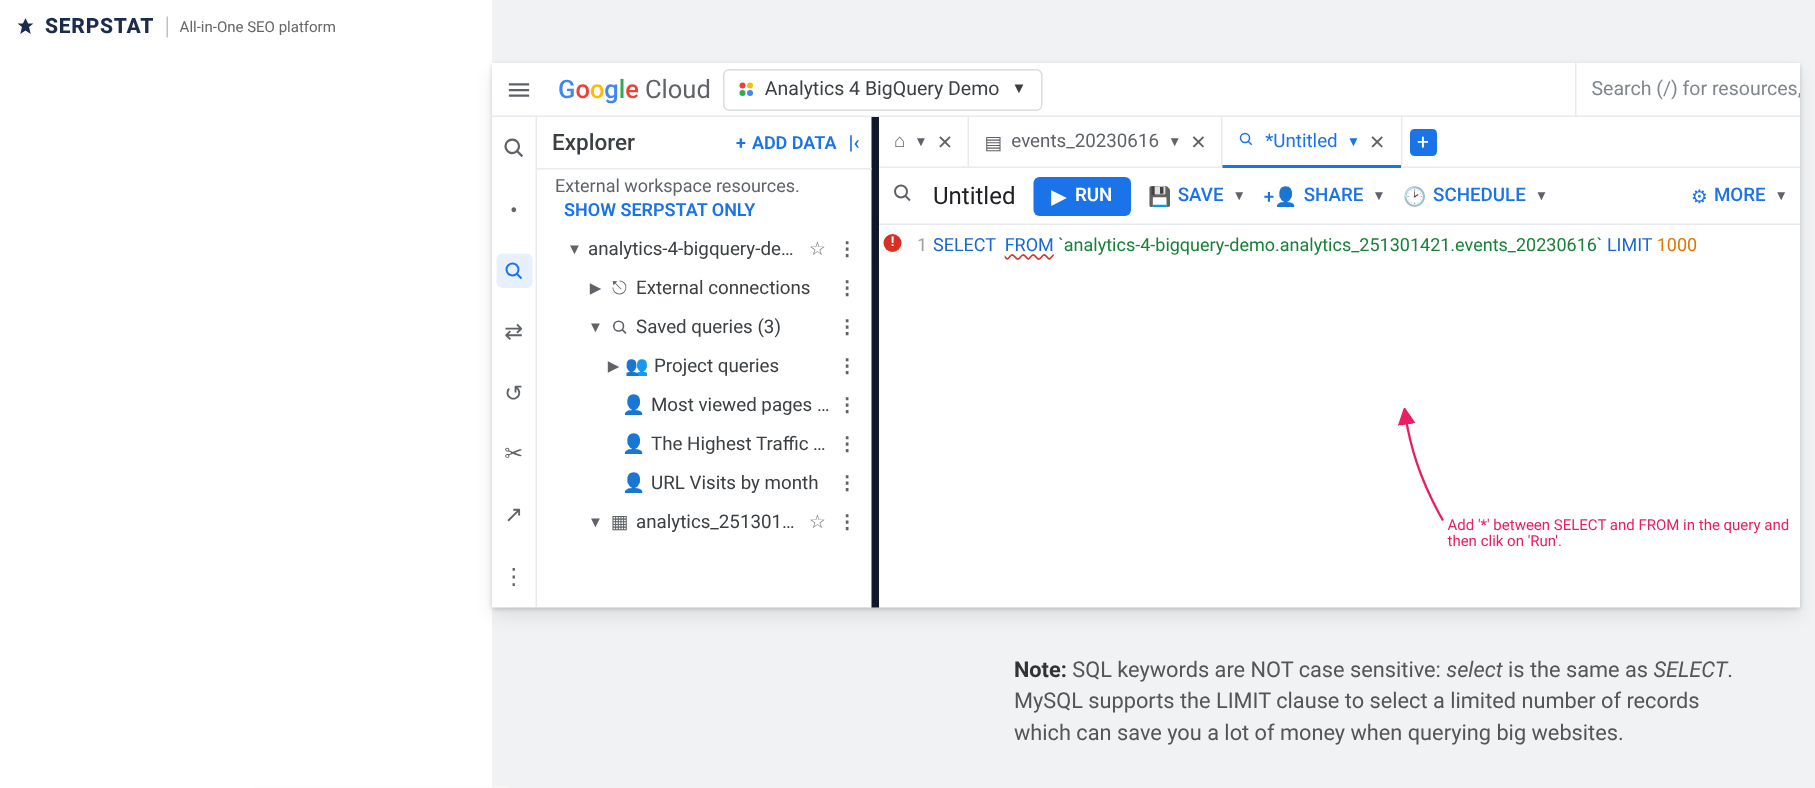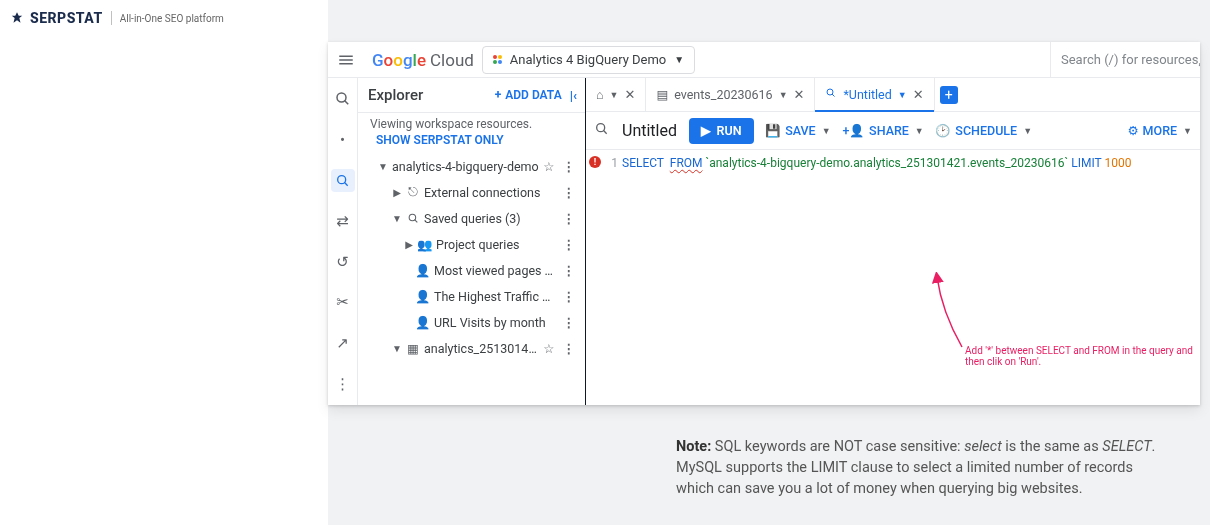--- a/index.html
+++ b/index.html
@@ -32,21 +32,21 @@
   .project-picker .dots span:nth-child(2){ width:4px;height:4px;background:#FBBC05;border-radius:50%; }
   .project-picker .dots span:nth-child(3){ width:4px;height:4px;background:#34A853;border-radius:50%; }
   .project-picker .dots span:nth-child(4){ width:4px;height:4px;background:#4285F4;border-radius:50%; }
   .searchbox { margin-left: auto; height: 36px; display: flex; align-items: center; border-left: 1px solid #e8eaed; padding: 0 10px; color: #80868b; font-size: 13px; width: 150px; overflow: hidden; white-space: nowrap; }
 
   .content { display: flex; height: calc(100% - 36px); }
   .rail { width: 30px; border-right: 1px solid #e8eaed; display: flex; flex-direction: column; align-items: center; padding-top: 10px; gap: 18px; color: #5f6368; }
   .rail .item { width: 24px; height: 24px; display: flex; align-items: center; justify-content: center; cursor: pointer; font-size: 15px;}
   .rail .active { color: #1a73e8; background: #e8f0fe; border-radius: 4px; }
 
-  .explorer { width: 228px; border-right: 1px solid #0f172a; display: flex; flex-direction: column; font-size: 13px; color: #3c4043; }
+  .explorer { width: 228px; border-right: 5px solid #0f172a; display: flex; flex-direction: column; font-size: 13px; color: #3c4043; }
   .explorer-head { display: flex; align-items: center; padding: 8px 8px 8px 10px; border-bottom: 1px solid #e8eaed; }
   .explorer-title { font-size: 15px; font-weight: 500; }
   .add-data { margin-left: auto; color: #1a73e8; font-size: 12px; font-weight: 600; display: flex; align-items: center; gap: 4px; cursor: pointer; }
   .collapse-btn { margin-left: 8px; color: #1a73e8; cursor: pointer; font-weight: 700; }
 
   .search-wrap { padding: 8px 10px 4px 10px; }
   .search-field { position: relative; border: 1px solid #dadce0; border-radius: 4px; height: 30px; display: flex; align-items: center; padding: 0 28px 0 28px; }
   .search-field .sicon { position: absolute; left: 6px; color: #5f6368; }
   .search-field .qicon { position: absolute; right: 6px; width: 16px; height: 16px; border-radius: 50%; background: #3c4043; color: #fff; font-size: 11px; display: flex; align-items: center; justify-content: center; cursor: pointer; }
   .search-field input { border: 0; outline: 0; width: 100%; font-size: 12px; color: #3c4043; background: transparent; }
@@ -172,21 +172,21 @@
         <div class="explorer-head">
           <span class="explorer-title">Explorer</span>
           <span class="add-data">
             <span style="color:#1a73e8;font-weight:700;">+</span>
             <span>ADD DATA</span>
           </span>
           <span class="collapse-btn">|‹</span>
         </div>
 
 
-        <div class="hint">Viewing workspace resources.</div>
+        <div class="hint">External workspace resources.</div>
         <div class="starred">SHOW SERPSTAT ONLY</div>
 
         <div class="tree">
           <div class="node pad1">
             <span class="tw">▼</span>
             <span class="lbl">analytics-4-bigquery-demo</span>
             <span class="star">☆</span>
             <span class="kebab">⋮</span>
           </div>
           <div class="node pad2">

